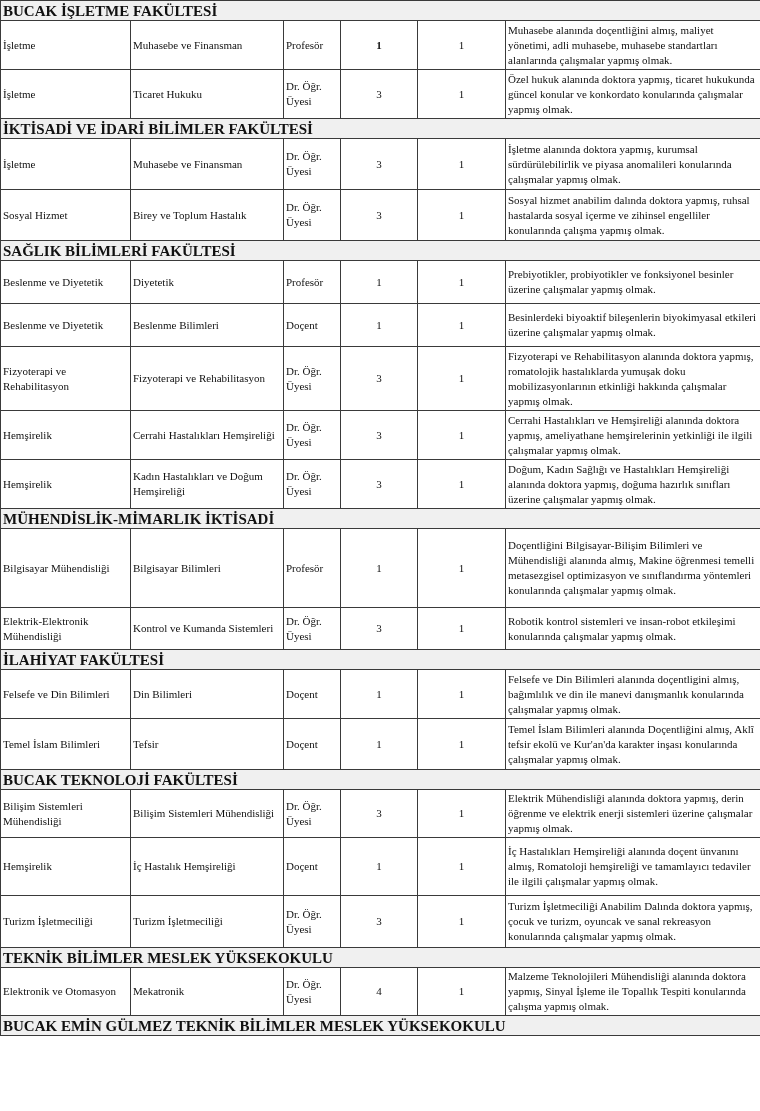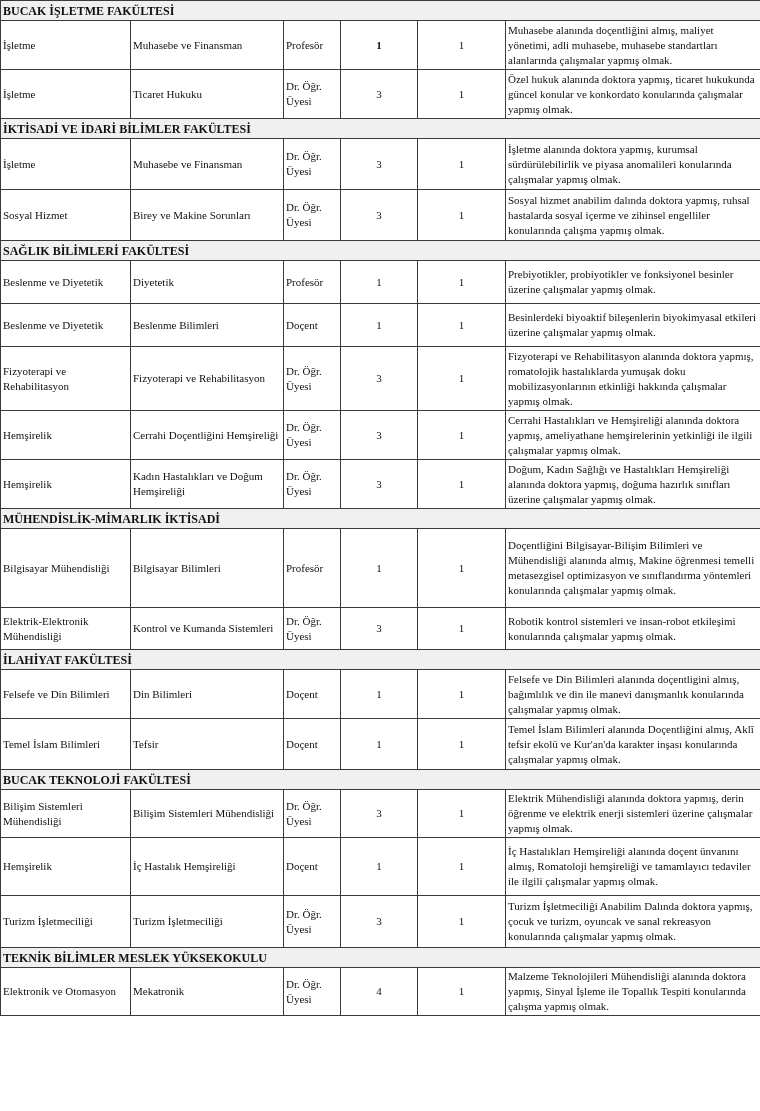--- a/index.html
+++ b/index.html
@@ -14,21 +14,21 @@
     }
     table.staff td {
       border: 1px solid #3a3a3a;
       padding: 1px 2px;
       vertical-align: middle;
       line-height: 15px;
     }
     tr.section td {
       background: #f0f0f0;
       font-weight: bold;
-      font-size: 12px;
+      font-size: 15px;
       height: 19px;
       padding: 0 2px;
       line-height: 18px;
     }
     td.num { text-align: center; }
     td.bold-num { font-weight: bold; }
     col.c1 { width: 130px; }
     col.c2 { width: 153px; }
     col.c3 { width: 57px; }
     col.c4 { width: 77px; }
@@ -73,21 +73,21 @@
       <tr style="height: 51px;">
         <td>İşletme</td>
         <td>Muhasebe ve Finansman</td>
         <td>Dr. Öğr. Üyesi</td>
         <td class="num">3</td>
         <td class="num">1</td>
         <td>İşletme alanında doktora yapmış, kurumsal sürdürülebilirlik ve piyasa anomalileri konularında çalışmalar yapmış olmak.</td>
       </tr>
       <tr style="height: 51px;">
         <td>Sosyal Hizmet</td>
-        <td>Birey ve Makine Sorunları</td>
+        <td>Birey ve Toplum Hastalık</td>
         <td>Dr. Öğr. Üyesi</td>
         <td class="num">3</td>
         <td class="num">1</td>
         <td>Sosyal hizmet anabilim dalında doktora yapmış, ruhsal hastalarda sosyal içerme ve zihinsel engelliler konularında çalışma yapmış olmak.</td>
       </tr>
       <tr class="section">
         <td colspan="6">SAĞLIK BİLİMLERİ FAKÜLTESİ</td>
       </tr>
       <tr style="height: 43px;">
         <td>Beslenme ve Diyetetik</td>
@@ -108,21 +108,21 @@
       <tr style="height: 64px;">
         <td>Fizyoterapi ve Rehabilitasyon</td>
         <td>Fizyoterapi ve Rehabilitasyon</td>
         <td>Dr. Öğr. Üyesi</td>
         <td class="num">3</td>
         <td class="num">1</td>
         <td>Fizyoterapi ve Rehabilitasyon alanında doktora yapmış, romatolojik hastalıklarda yumuşak doku mobilizasyonlarının etkinliği hakkında çalışmalar yapmış olmak.</td>
       </tr>
       <tr style="height: 49px;">
         <td>Hemşirelik</td>
-        <td>Cerrahi Doçentliğini Hemşireliği</td>
+        <td>Cerrahi Hastalıkları Hemşireliği</td>
         <td>Dr. Öğr. Üyesi</td>
         <td class="num">3</td>
         <td class="num">1</td>
         <td>Cerrahi Hastalıkları ve Hemşireliği alanında doktora yapmış, ameliyathane hemşirelerinin yetkinliği ile ilgili çalışmalar yapmış olmak.</td>
       </tr>
       <tr style="height: 49px;">
         <td>Hemşirelik</td>
         <td>Kadın Hastalıkları ve Doğum Hemşireliği</td>
         <td>Dr. Öğr. Üyesi</td>
         <td class="num">3</td>
@@ -198,14 +198,17 @@
         <td colspan="6">TEKNİK BİLİMLER MESLEK YÜKSEKOKULU</td>
       </tr>
       <tr style="height: 43px;">
         <td>Elektronik ve Otomasyon</td>
         <td>Mekatronik</td>
         <td>Dr. Öğr. Üyesi</td>
         <td class="num">4</td>
         <td class="num">1</td>
         <td>Malzeme Teknolojileri Mühendisliği alanında doktora yapmış, Sinyal İşleme ile Topallık Tespiti konularında çalışma yapmış olmak.</td>
       </tr>
+      <tr class="section">
+        <td colspan="6">BUCAK EMİN GÜLMEZ TEKNİK BİLİMLER MESLEK YÜKSEKOKULU</td>
+      </tr>
     </tbody>
 </table>
 
 </body></html>

